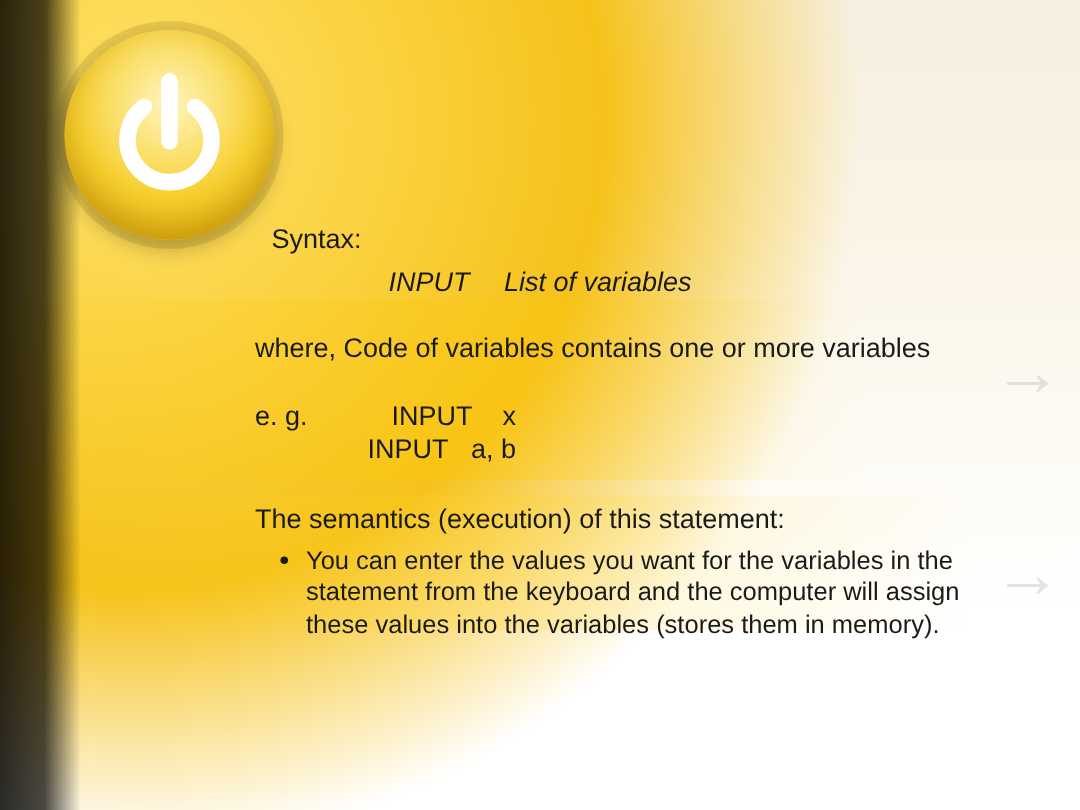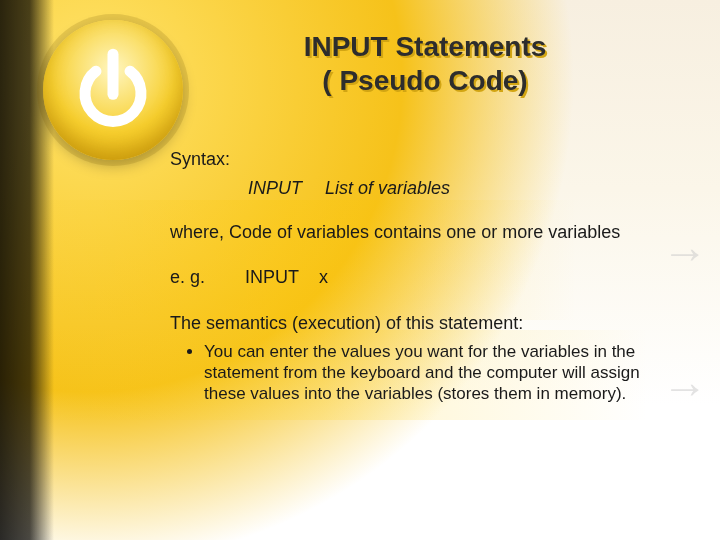--- a/index.html
+++ b/index.html
@@ -23,21 +23,21 @@
   
   .medallion{position:absolute;left:43px;top:20px;width:140px;height:140px;border-radius:50%;
     background:radial-gradient(circle at 50% 35%, #fff6c0 0%, #f7cf2e 55%, #e0a500 100%);
     box-shadow:0 0 0 6px rgba(120,95,10,.18), inset 0 -10px 20px rgba(140,100,0,.35), 0 6px 14px rgba(0,0,0,.25);}
   .medallion svg{position:absolute;left:50%;top:50%;transform:translate(-50%,-52%);}
   
   .titlewrap{position:absolute;left:190px;top:30px;width:470px;text-align:center;}
   .title{font-size:28px;font-weight:bold;color:#2d2d2d;text-shadow:2px 2px 0 #d2a513;line-height:1.2;}
   
   .content{position:absolute;left:170px;top:148px;width:510px;color:#1a1a1a;font-size:18px;line-height:1.25;}
-  .syntaxrow{margin-bottom:6px;}
+  .syntaxrow{margin-bottom:6px;margin-left:11px;}
   .kw{font-style:italic;display:inline-block;margin-left:78px;margin-right:18px;}
   .varlist{font-style:italic;}
   .where{margin-top:22px;margin-bottom:22px;}
   .egblock{margin-bottom:24px;}
   .eg-label{display:inline-block;width:70px;vertical-align:top;}
   .eg-lines{display:inline-block;}
   .eg-lines div{white-space:pre;text-align:right;}
   .sem{margin-top:10px;margin-bottom:6px;}
   ul.bul{margin:4px 0 0 0;padding-left:34px;font-size:17px;line-height:1.25;}
   ul.bul li{margin:0;}
@@ -52,42 +52,39 @@
 <div class="slide">
   <div class="leftbar"></div>
 
   <div class="medallion">
     <svg width="78" height="88" viewBox="0 0 78 88">
       <path d="M39 10 v40" stroke="#fff" stroke-width="11" stroke-linecap="round" fill="none"></path>
       <path d="M22 27 a28 28 0 1 0 34 0" stroke="#fff" stroke-width="11" stroke-linecap="round" fill="none"></path>
     </svg>
   </div>
 
-  <div class="titlewrap">
-    <div class="title">INPUT Statements</div>
-    <div class="title">( Pseudo Code)</div>
-  </div>
 
   <div class="arrow a1">→</div>
   <div class="arrow a2">→</div>
 
   <div class="content">
 
     <div class="syntaxrow">Syntax:</div>
     <div class="syntaxrow">
       <span class="kw">INPUT</span>
       <span class="varlist">List of variables</span>
     </div>
 
     <div class="where">where, Code of variables contains one or more variables</div>
 
     <div class="egblock">
       <span class="eg-label">e. g.</span>
       <span class="eg-lines">
         <div><span>INPUT</span>&nbsp;&nbsp;&nbsp;&nbsp;<span>x</span></div>
+        <div><span>INPUT</span>&nbsp;&nbsp;&nbsp;<span>a, b</span></div>
       </span>
     </div>
 
     <div class="sem">The semantics (execution) of this statement:</div>
     <ul class="bul">
       <li>You can enter the values you want for the variables in the statement from the keyboard and the computer will assign these values into the variables (stores them in memory).</li>
     </ul>
   </div>
 </div>
 

